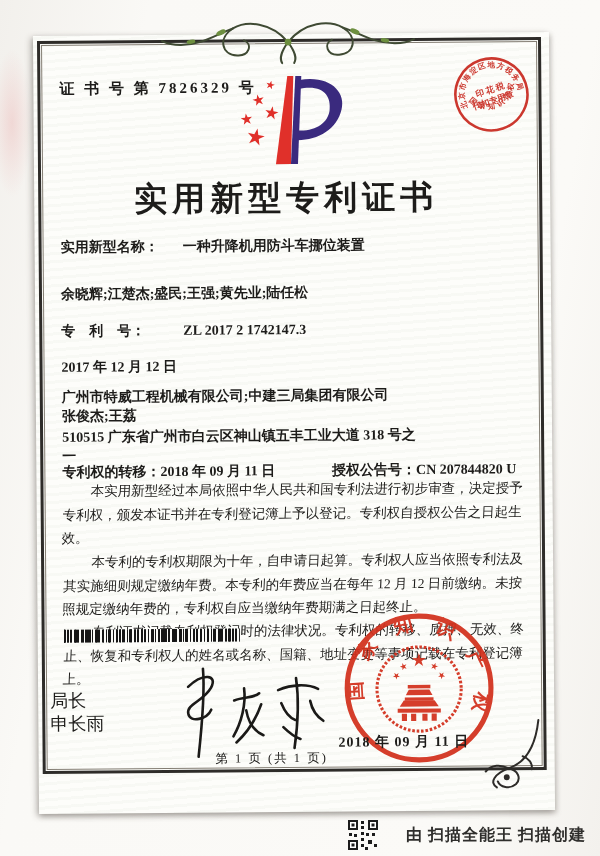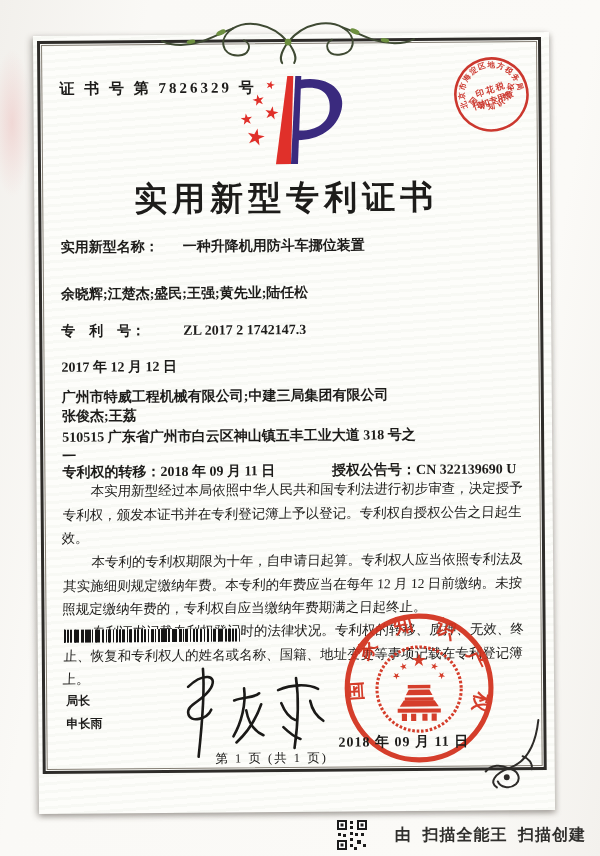--- a/index.html
+++ b/index.html
@@ -32,30 +32,30 @@
   .grant{position:absolute;left:0;right:0;top:226px;display:flex;font-size:14px;font-weight:700;}
   .grant .g-right{margin-left:auto;padding-right:14px;}
   
   .paragraphs{left:26px;right:24px;top:444px;}
   .paragraphs p{margin:0;font-size:13.5px;line-height:23.5px;text-indent:2em;transform:skewX(-3deg);}
   
   .barcode{left:26px;top:594px;width:176px;height:13px;background-color:#fbfbf8;
     background-image:repeating-linear-gradient(90deg,#161616 0 1.5px,transparent 1.5px 3.5px),
       repeating-linear-gradient(90deg,#161616 0 1px,transparent 1px 6.5px),
       repeating-linear-gradient(90deg,#161616 0 2px,transparent 2px 11px);}
-  .director{left:28px;top:654px;font-size:12px;font-weight:700;line-height:23px;}
+  .director{left:12px;top:654px;font-size:18px;font-weight:400;line-height:23px;}
   .signature{left:120px;top:626px;width:180px;height:104px;}
   .seal{left:304px;top:578px;width:154px;height:154px;opacity:.93;}
   .seal-date{left:300px;top:700px;width:200px;font-size:14px;font-weight:700;letter-spacing:1px;}
   .page-no{left:0;right:50px;top:716px;text-align:center;font-size:12.5px;letter-spacing:2px;}
   .corner-flourish{right:14px;top:686px;width:58px;height:72px;}
   .top-ornament{left:128px;top:-22px;width:254px;height:54px;}
   
   .watermark{position:absolute;right:14px;bottom:6px;display:flex;align-items:center;gap:28px;
-    font-family:Liberation Mono, monospace;}
+    font-family:Liberation Serif, serif;}
   .watermark .wm-text{font-size:16px;font-weight:700;color:#2f2e2c;letter-spacing:1px;}
   .red{fill:#c8281e;}
 </style>
 </head>
 <body>
 
 <div class="smudge"></div>
 
 <div class="sheet">
 
@@ -138,21 +138,21 @@
       </span>
     </div>
     <div class="row" style="top:190px">
       <span class="val">
         <div>510515 广东省广州市白云区神山镇五丰工业大道 318 号之</div>
         <div>一</div>
       </span>
     </div>
     <div class="grant">
       <span><span>专利权的转移：</span><span>2018 年 09 月 11 日</span></span>
-      <span class="g-right"><span>授权公告号：</span><span>CN 322139690 U</span></span>
+      <span class="g-right"><span>授权公告号：</span><span>CN 207844820 U</span></span>
     </div>
   </div>
 
   <div class="abs paragraphs">
     <p>本实用新型经过本局依照中华人民共和国专利法进行初步审查，决定授予专利权，颁发本证书并在专利登记簿上予以登记。专利权自授权公告之日起生效。</p>
     <p>本专利的专利权期限为十年，自申请日起算。专利权人应当依照专利法及其实施细则规定缴纳年费。本专利的年费应当在每年 12 月 12 日前缴纳。未按照规定缴纳年费的，专利权自应当缴纳年费期满之日起终止。</p>
     <p>专利证书记载专利权登记时的法律状况。专利权的转移、质押、无效、终止、恢复和专利权人的姓名或名称、国籍、地址变更等事项记载在专利登记簿上。</p>
   </div>
 
   <div class="abs barcode"></div>

